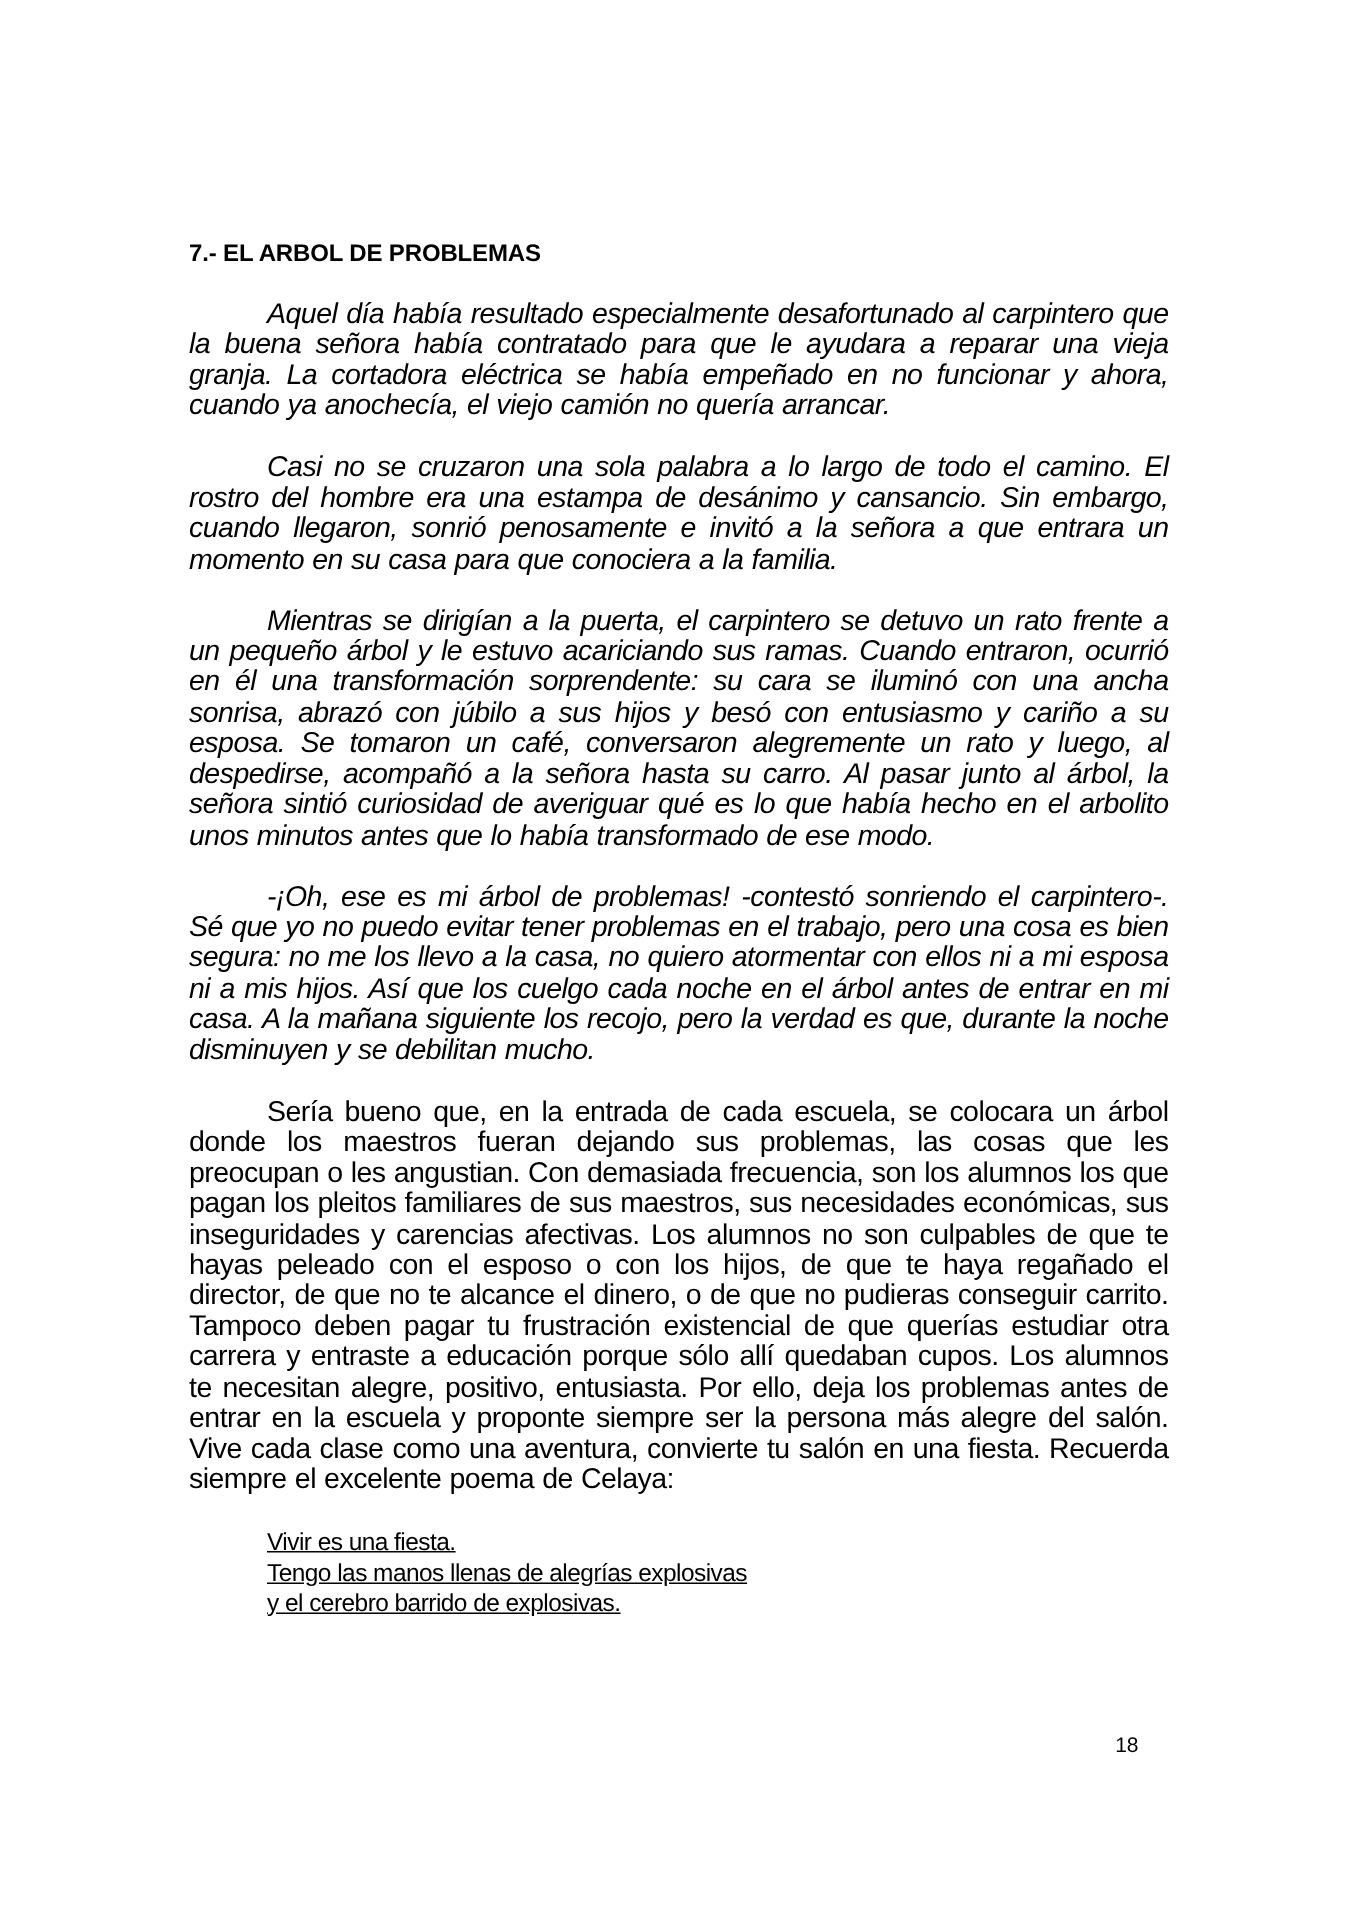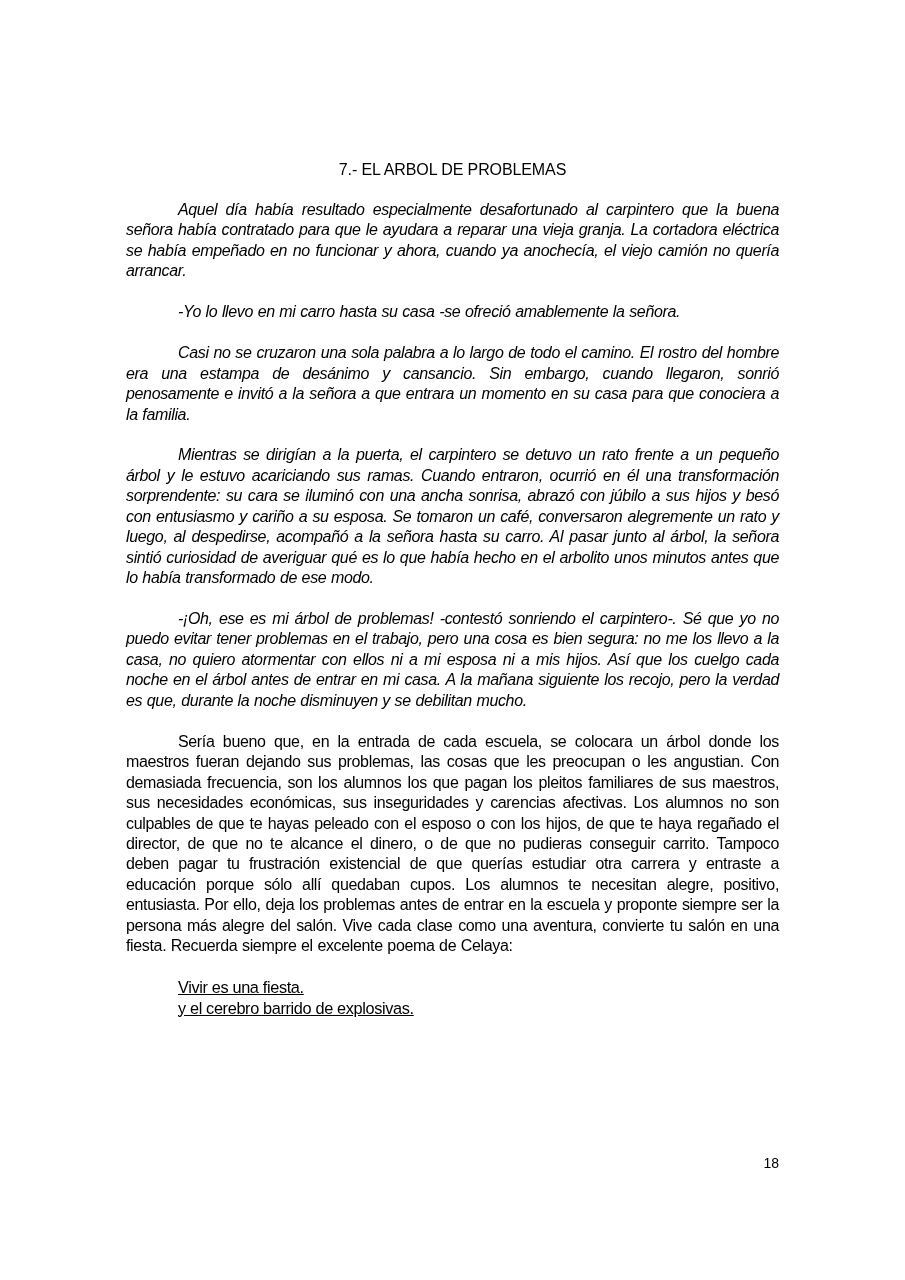--- a/index.html
+++ b/index.html
@@ -15,29 +15,29 @@
       font-family: "Liberation Sans", sans-serif;
       color: #000000;
     }
     .page {
       position: absolute;
       left: 126px;
       top: 160px;
       width: 653px;
     }
     .title {
-      text-align: center;
-      font-weight: normal;
+      text-align: left;
+      font-weight: bold;
       font-size: 16px;
       line-height: 20px;
       margin: 0 0 20px 0;
       letter-spacing: -0.1px;
     }
     .para {
-      font-size: 16px;
+      font-size: 19px;
       line-height: 20.45px;
       text-align: justify;
       text-indent: 52px;
       margin: 0 0 20.45px 0;
       letter-spacing: -0.35px;
       word-spacing: 0.5px;
     }
     .para.italic {
       font-style: italic;
     }
@@ -48,39 +48,39 @@
       line-height: 20.45px;
       letter-spacing: -0.35px;
       text-decoration: underline;
     }
     .poem-line {
       display: block;
     }
     .page-number {
       position: absolute;
       top: 1155px;
-      left: 740px;
+      left: 720px;
       width: 39px;
       text-align: right;
       font-size: 14px;
       line-height: 16px;
     }
   </style>
 </head>
 <body>
 
 <div class="page">
   <h1 class="title">7.- EL ARBOL DE PROBLEMAS</h1>
 
   <p class="para italic">Aquel día había resultado especialmente desafortunado al carpintero que la buena señora había contratado para que le ayudara a reparar una vieja granja. La cortadora eléctrica se había empeñado en no  funcionar y ahora, cuando  ya anochecía, el viejo camión no quería arrancar.</p>
-  <p class="para italic">-Yo lo llevo en mi carro hasta su casa  -se ofreció amablemente la señora.</p>
   <p class="para italic">Casi no se cruzaron una sola palabra a lo largo de todo el camino. El rostro del hombre era una estampa de desánimo y cansancio. Sin embargo, cuando llegaron, sonrió penosamente e invitó a la señora a que entrara un momento en su casa para que conociera a la familia.</p>
   <p class="para italic">Mientras se dirigían a la puerta, el carpintero  se detuvo un rato frente a un pequeño árbol  y le estuvo acariciando sus ramas. Cuando entraron, ocurrió en él una transformación sorprendente: su cara se iluminó con una ancha sonrisa, abrazó con júbilo a sus hijos y besó con entusiasmo y cariño a su esposa. Se tomaron un café, conversaron alegremente un rato y luego, al despedirse, acompañó a la señora hasta su carro. Al pasar junto al árbol, la señora sintió curiosidad   de averiguar qué es lo que había hecho  en el arbolito unos minutos antes que lo había transformado  de ese  modo.</p>
   <p class="para italic">-¡Oh, ese es mi árbol de problemas! -contestó sonriendo el carpintero-. Sé que yo no puedo evitar tener problemas en el trabajo, pero una cosa es bien segura: no me los llevo a la casa, no quiero atormentar con ellos ni a mi esposa ni a mis hijos. Así que los cuelgo cada noche en el árbol antes de entrar en mi casa. A la mañana siguiente los recojo, pero la verdad es que, durante la noche disminuyen y se debilitan mucho.</p>
   <p class="para">Sería bueno que, en la entrada de cada escuela, se colocara un árbol donde los maestros fueran dejando  sus problemas,  las cosas que les preocupan o les angustian. Con demasiada frecuencia, son los alumnos los que pagan los pleitos   familiares de sus maestros,   sus necesidades económicas,   sus inseguridades  y carencias afectivas. Los alumnos no son culpables de que te hayas peleado con el esposo o con los hijos, de que te haya regañado el director, de que no te alcance el dinero, o de que no pudieras conseguir carrito. Tampoco deben pagar tu frustración existencial de que querías estudiar otra carrera y entraste a educación porque sólo allí quedaban cupos. Los alumnos te necesitan alegre, positivo, entusiasta. Por ello, deja los problemas antes de entrar en la escuela y proponte siempre ser la persona más alegre del salón. Vive cada clase como una aventura, convierte tu salón en una fiesta. Recuerda siempre el excelente poema de Celaya:</p>
 
   <div class="poem">
     <span class="poem-line">Vivir es una fiesta.</span>
+    <span class="poem-line">Tengo las manos llenas de alegrías explosivas</span>
     <span class="poem-line">y el cerebro barrido de explosivas.</span>
   </div>
 </div>
 
 <div class="page-number">18</div>
 
 </body></html>

